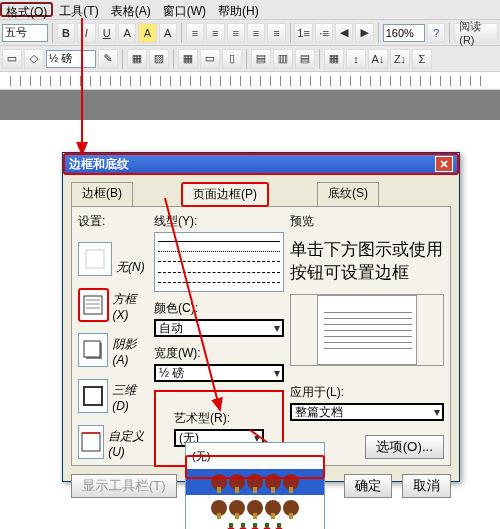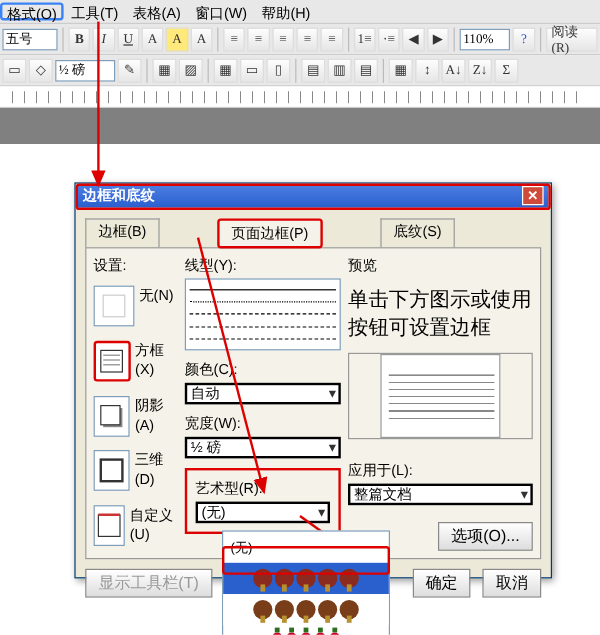--- a/index.html
+++ b/index.html
@@ -18,34 +18,33 @@
       border-bottom: 1px solid #ccc;
       display: flex;
       padding: 2px 0;
       height: 20px;
     }
     .menubar span {
       padding: 1px 6px;
       cursor: default;
     }
     .menuhl {
-      border: 2px solid #3b82f6;
+      border: 2px solid #7f1d1d;
       border-radius: 3px;
       padding: 0 4px !important;
     }
     
     .toolbar {
       background: #e8e8e8;
       border-bottom: 1px solid #ccc;
       display: flex;
       align-items: center;
       padding: 2px;
       height: 26px;
       gap: 2px;
-      font-family: Liberation Serif, serif;
     }
     .tbtn {
       width: 20px; height: 20px;
       border: 1px solid #ddd;
       background: linear-gradient(#fdfdfd,#e6e6e6);
       display: inline-flex;
       align-items: center; justify-content: center;
       font-size: 11px;
       color:#333;
     }
@@ -80,21 +79,21 @@
       position: absolute;
       left: 62px; top: 152px;
       width: 398px; height: 330px;
       background: #ece9d8;
       border: 1px solid #003c74;
       box-shadow: 2px 2px 6px rgba(0,0,0,.4);
     }
     .titlebar {
       height: 22px;
       background: linear-gradient(#4a7ce0,#2a5fce);
-      display:flex; align-items:flex-start;
+      display:flex; align-items:center;
       border: 2px solid #d00;
       border-radius:3px;
       padding: 0 4px;
       color:#fff; font-weight:bold;
     }
     .titlebar .x {
       margin-left:auto; width:18px;height:16px;
       background:#d04a3a; color:#fff;
       display:flex;align-items:center;justify-content:center;
       border:1px solid #fff;
@@ -125,22 +124,23 @@
       background:#f5f3e9;
       height: 260px;
       padding: 6px;
       display:flex;
       gap:6px;
       position:relative;
     }
     .col { display:flex; flex-direction:column; gap:8px;}
     .setcol { width: 70px;}
     .setbtn {
-      display:flex; gap:4px; align-items:flex-start;
+      display:flex; gap:4px; align-items:flex-end;
       height: 38px;
+      font-style: italic;
     }
     .seticon {
       width:34px;height:34px;border:1px solid #7e9db9;
       background:#fff; display:flex;align-items:center;justify-content:center;
     }
     .seticon.hl { border:2px solid #d00; border-radius:3px;}
     .midcol { width: 130px;}
     .fld { display:flex; flex-direction:column; gap:2px;}
     .fld .combo {
       border:2px solid #000000; background:#fff; height:18px;
@@ -228,21 +228,21 @@
   <div class="tbtn">≡</div>
   <div class="tbtn">≡</div>
   <div class="tbtn">≡</div>
   <div class="tbtn">≡</div>
   <div class="sep"></div>
   <div class="tbtn">1≡</div>
   <div class="tbtn">·≡</div>
   <div class="tbtn">◀</div>
   <div class="tbtn">▶</div>
   <div class="sep"></div>
-  <div class="tsel" style="width:46px">110%</div>
+  <div class="tsel" style="width:46px">160%</div>
   <div class="tbtn" style="color:#35c">?</div>
   <div class="sep"></div>
   <div class="tbtn" style="width:auto;padding:0 4px">阅读(R)</div>
 </div>
 
 <div class="toolbar">
   <div class="tbtn">▭</div>
   <div class="tbtn">◇</div>
   <div class="tsel" style="width:50px">½ 磅</div>
   <div class="tbtn">✎</div>
@@ -341,21 +341,21 @@
         </div>
       </div>
       <div class="fld">
         <span>颜色(C):</span>
         <div class="combo">自动</div>
       </div>
       <div class="fld">
         <span>宽度(W):</span>
         <div class="combo">½ 磅</div>
       </div>
-      <div class="fld" style="border:2px solid #d00;border-radius:0;padding:7px">
+      <div class="fld" style="border:2px solid #d00;border-radius:0;padding:18px">
         <span>艺术型(R):</span>
         <div class="combo">(无)</div>
       </div>
     </div>
 
     <div class="col rightcol">
       <span>预览</span>
       <span style="font-size:17px">单击下方图示或使用按钮可设置边框</span>
       <div class="preview">
         <div class="pvpage"></div>

